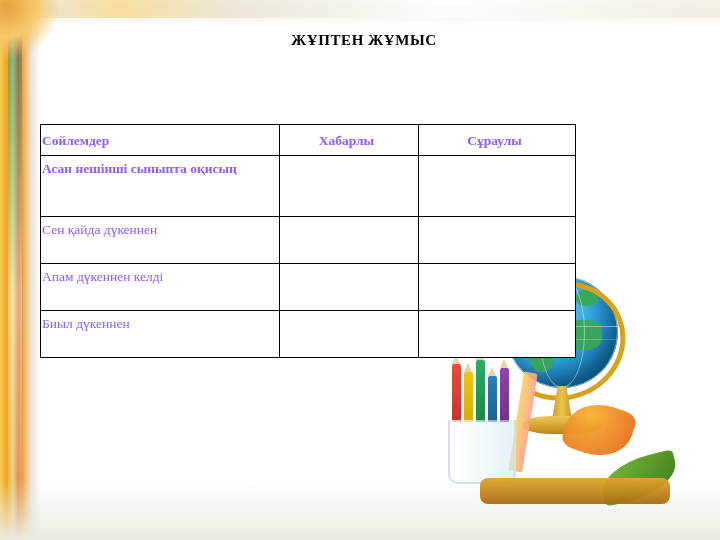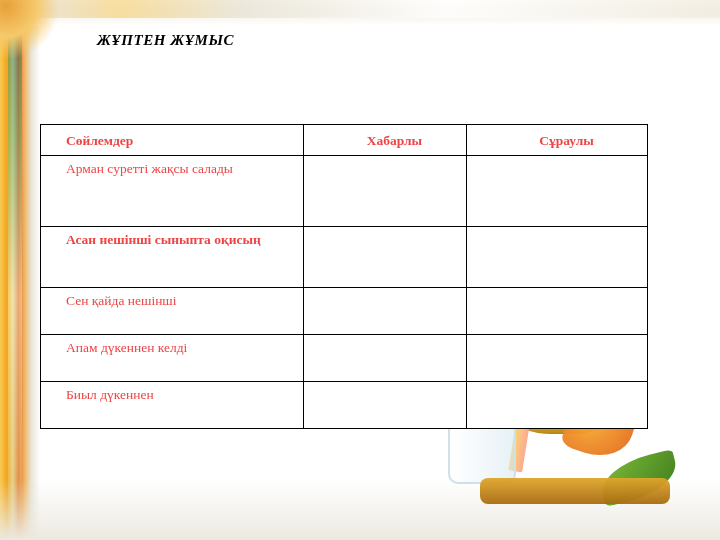--- a/index.html
+++ b/index.html
@@ -213,25 +213,24 @@
     left: 480px; top: 478px;
     width: 190px; height: 26px;
     background: linear-gradient(180deg, #e0a62b, #a86c12);
     border-radius: 8px;
     opacity: 0.95;
   }
 
   
   .title-block {
     position: absolute;
-    left: 57px; top: 30px;
+    left: 44px; top: 30px;
     width: 600px;
-    text-align: left;
+    text-align: center;
     z-index: 5;
-    font-style: italic;
   }
   .title-line {
     font-family: "Liberation Serif", serif;
     font-weight: bold;
     font-size: 15px;
     color: #000000;
     letter-spacing: 0.6px;
     line-height: 20px;
     white-space: nowrap;
   }
@@ -245,24 +244,24 @@
     z-index: 6;
   }
   table.sem {
     border-collapse: collapse;
     width: 513px;
     background: #ffffff;
     table-layout: fixed;
   }
   table.sem td, table.sem th {
     border: 1px solid #000000;
-    padding: 4px 6px 4px 25px;
+    padding: 4px 6px 4px 1px;
     font-family: "Liberation Serif", serif;
     font-size: 13.5px;
-    color: #ef4444;
+    color: #8b5cf6;
     vertical-align: top;
     text-align: left;
     font-weight: normal;
     line-height: 17px;
   }
   table.sem th {
     font-weight: bold;
     height: 22px;
     vertical-align: middle;
   }
@@ -336,32 +335,27 @@
   <div class="table-wrap">
     <table class="sem">
       <thead>
         <tr>
           <th class="c-sent">Сөйлемдер</th>
           <th class="c-hab">Хабарлы</th>
           <th class="c-sur">Сұраулы</th>
         </tr>
       </thead>
       <tbody>
-        <tr class="r-h2">
-          <td>Арман суретті жақсы салады</td>
-          <td></td>
-          <td></td>
-        </tr>
         <tr class="r-h3">
           <td class="bold">Асан нешінші сыныпта оқисың</td>
           <td></td>
           <td></td>
         </tr>
         <tr class="r-h4">
-          <td>Сен қайда нешінші</td>
+          <td>Сен қайда дүкеннен</td>
           <td></td>
           <td></td>
         </tr>
         <tr class="r-h5">
           <td>Апам дүкеннен келді</td>
           <td></td>
           <td></td>
         </tr>
         <tr class="r-h6">
           <td>Биыл дүкеннен</td>

